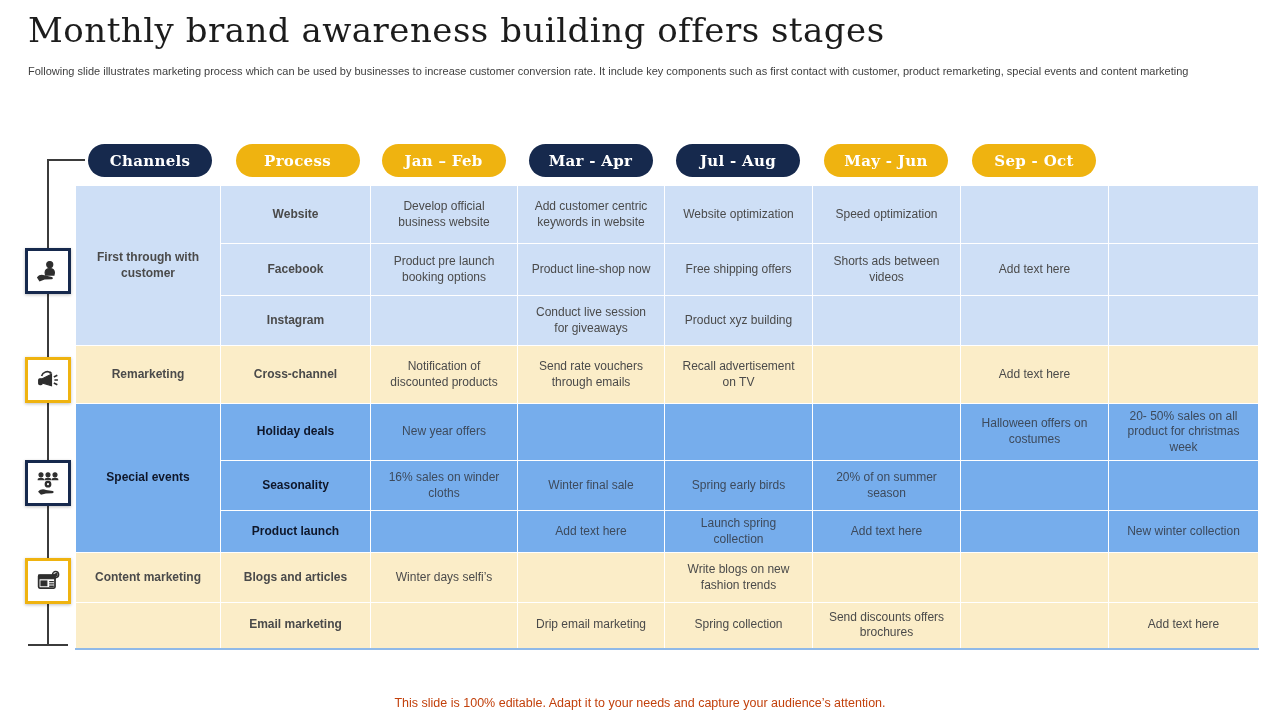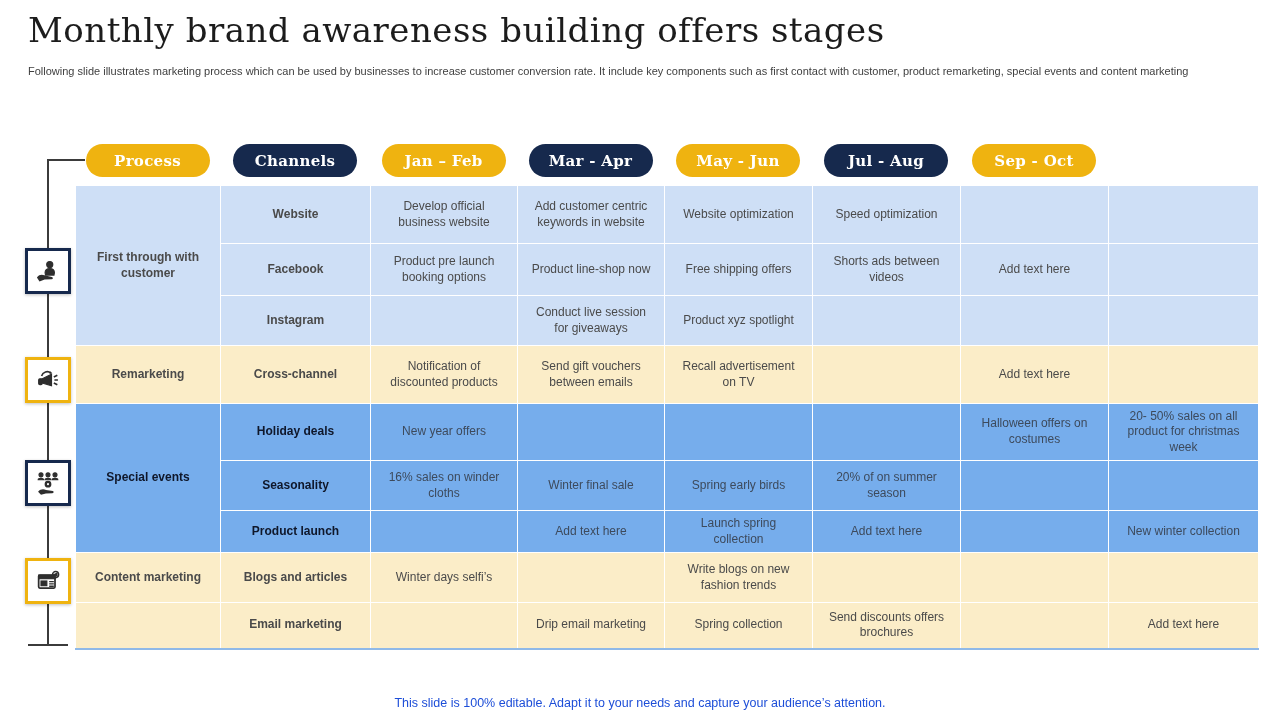--- a/index.html
+++ b/index.html
@@ -38,21 +38,21 @@
   td.group-cell{font-weight:bold;font-size:12.5px;color:#343f55;}
   td.channel-cell{font-weight:bold;font-size:12.5px;color:#343f55;}
   tr.t-lightblue td{background:#cedff6;}
   tr.t-cream td{background:#fbedc8;}
   tr.t-blue td{background:#76adec;}
   tr.t-blue td.group-cell, tr.t-blue td.channel-cell{color:#0f172a;}
   tr.t-blue td{color:#3d4a5c;}
 
   
   .footer{position:absolute;left:0;right:0;top:696px;text-align:center;
-          font-size:12.5px;color:#1d4ed8;}
+          font-size:12.5px;color:#c2410c;}
 </style>
 </head>
 <body>
 
 <div class="slide">
 
   <div class="title">Monthly brand awareness building offers stages</div>
   <div class="subtitle">Following slide illustrates marketing process which can be used by businesses to increase customer conversion rate. It include key components such as first contact with customer, product remarketing, special events and content marketing</div>
 
   <div class="rail-v"></div>
@@ -93,37 +93,37 @@
       <rect x="4" y="7" width="14" height="11" rx="1" fill="none" stroke-width="1.5"></rect>
       <rect x="4" y="7" width="14" height="3"></rect>
       <rect x="6" y="12" width="5" height="4"></rect>
       <path d="M13 12.5h4M13 14.5h4M13 16.5h4" fill="none" stroke-width="1.2"></path>
       <circle cx="18.5" cy="6.5" r="2.6" fill="none" stroke-width="1.3"></circle>
       <path d="M17.3 6.5l2.4-1.2v2.4z"></path>
     </svg>
   </div>
 
   <div class="pill-row">
+    <div class="pill-cell" style="width:150px;">
+        <div class="pill navy">Channels</div>
+      </div>
     <div class="pill-cell" style="width:145px;">
         <div class="pill gold">Process</div>
       </div>
-    <div class="pill-cell" style="width:150px;">
-        <div class="pill navy">Channels</div>
-      </div>
     <div class="pill-cell" style="width:147px;">
         <div class="pill gold">Jan – Feb</div>
       </div>
     <div class="pill-cell" style="width:147px;">
         <div class="pill navy">Mar - Apr</div>
       </div>
     <div class="pill-cell" style="width:148px;">
+        <div class="pill navy">Jul - Aug</div>
+      </div>
+    <div class="pill-cell" style="width:148px;">
         <div class="pill gold">May - Jun</div>
-      </div>
-    <div class="pill-cell" style="width:148px;">
-        <div class="pill navy">Jul - Aug</div>
       </div>
     <div class="pill-cell" style="width:148px;">
         <div class="pill gold">Sep - Oct</div>
       </div>
   </div>
 
   <div class="grid-wrap">
     <table class="grid">
       <colgroup>
         <col style="width:145px;">
@@ -152,30 +152,30 @@
         <td>Product line-shop now</td>
         <td>Free shipping offers</td>
         <td>Shorts ads between videos</td>
         <td>Add text here</td>
         <td></td>
       </tr>
       <tr class="t-lightblue" style="height:50px;">
         <td class="channel-cell">Instagram</td>
         <td></td>
         <td>Conduct live session for giveaways</td>
-        <td>Product xyz spotlight</td>
+        <td>Product xyz building</td>
         <td></td>
         <td></td>
         <td></td>
       </tr>
       <tr class="t-cream" style="height:58px;">
         <td class="group-cell">Remarketing</td>
         <td class="channel-cell">Cross-channel</td>
         <td>Notification of discounted products</td>
-        <td>Send gift vouchers between emails</td>
+        <td>Send rate vouchers through emails</td>
         <td>Recall advertisement on TV</td>
         <td></td>
         <td>Add text here</td>
         <td></td>
       </tr>
       <tr class="t-blue" style="height:57px;">
         <td class="group-cell" rowspan="3">Special events</td>
         <td class="channel-cell">Holiday deals</td>
         <td>New year offers</td>
         <td></td>

